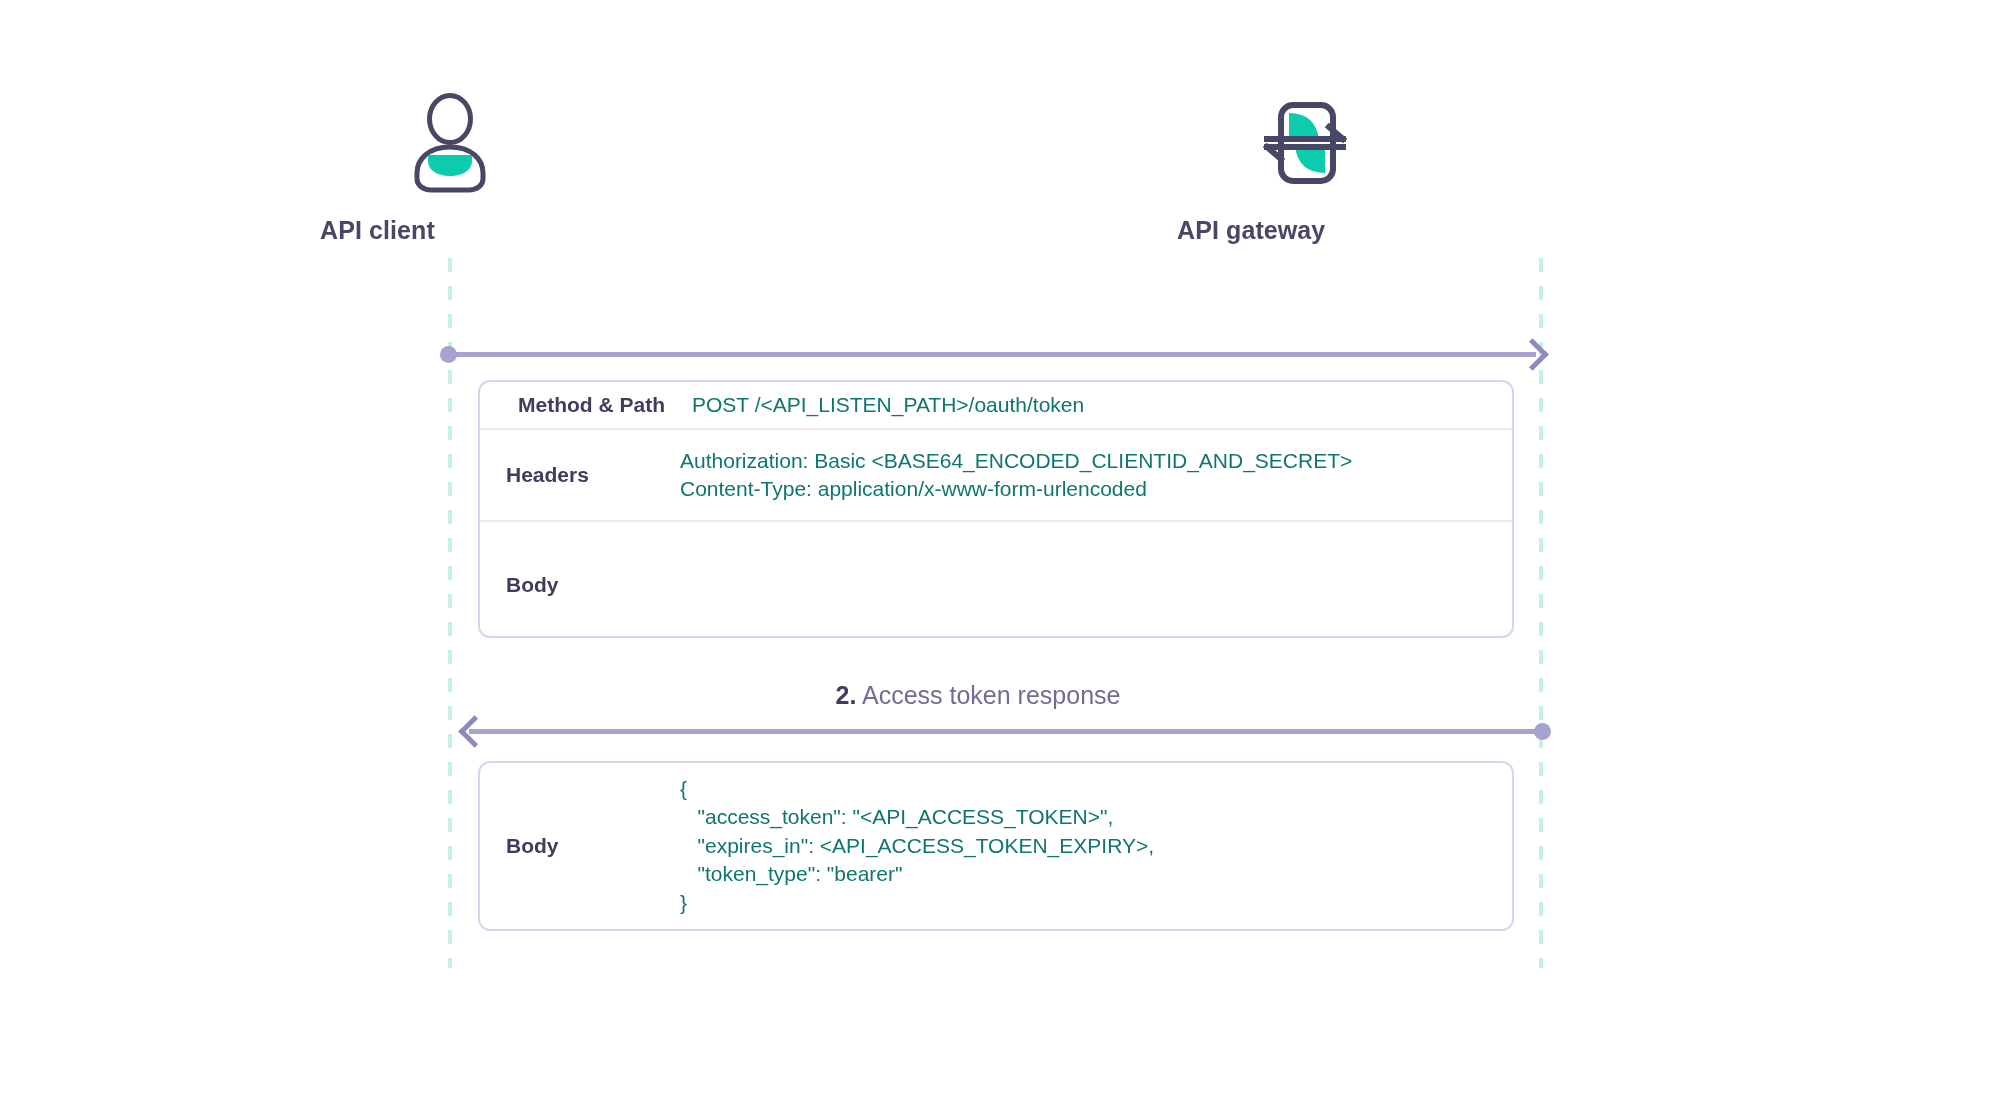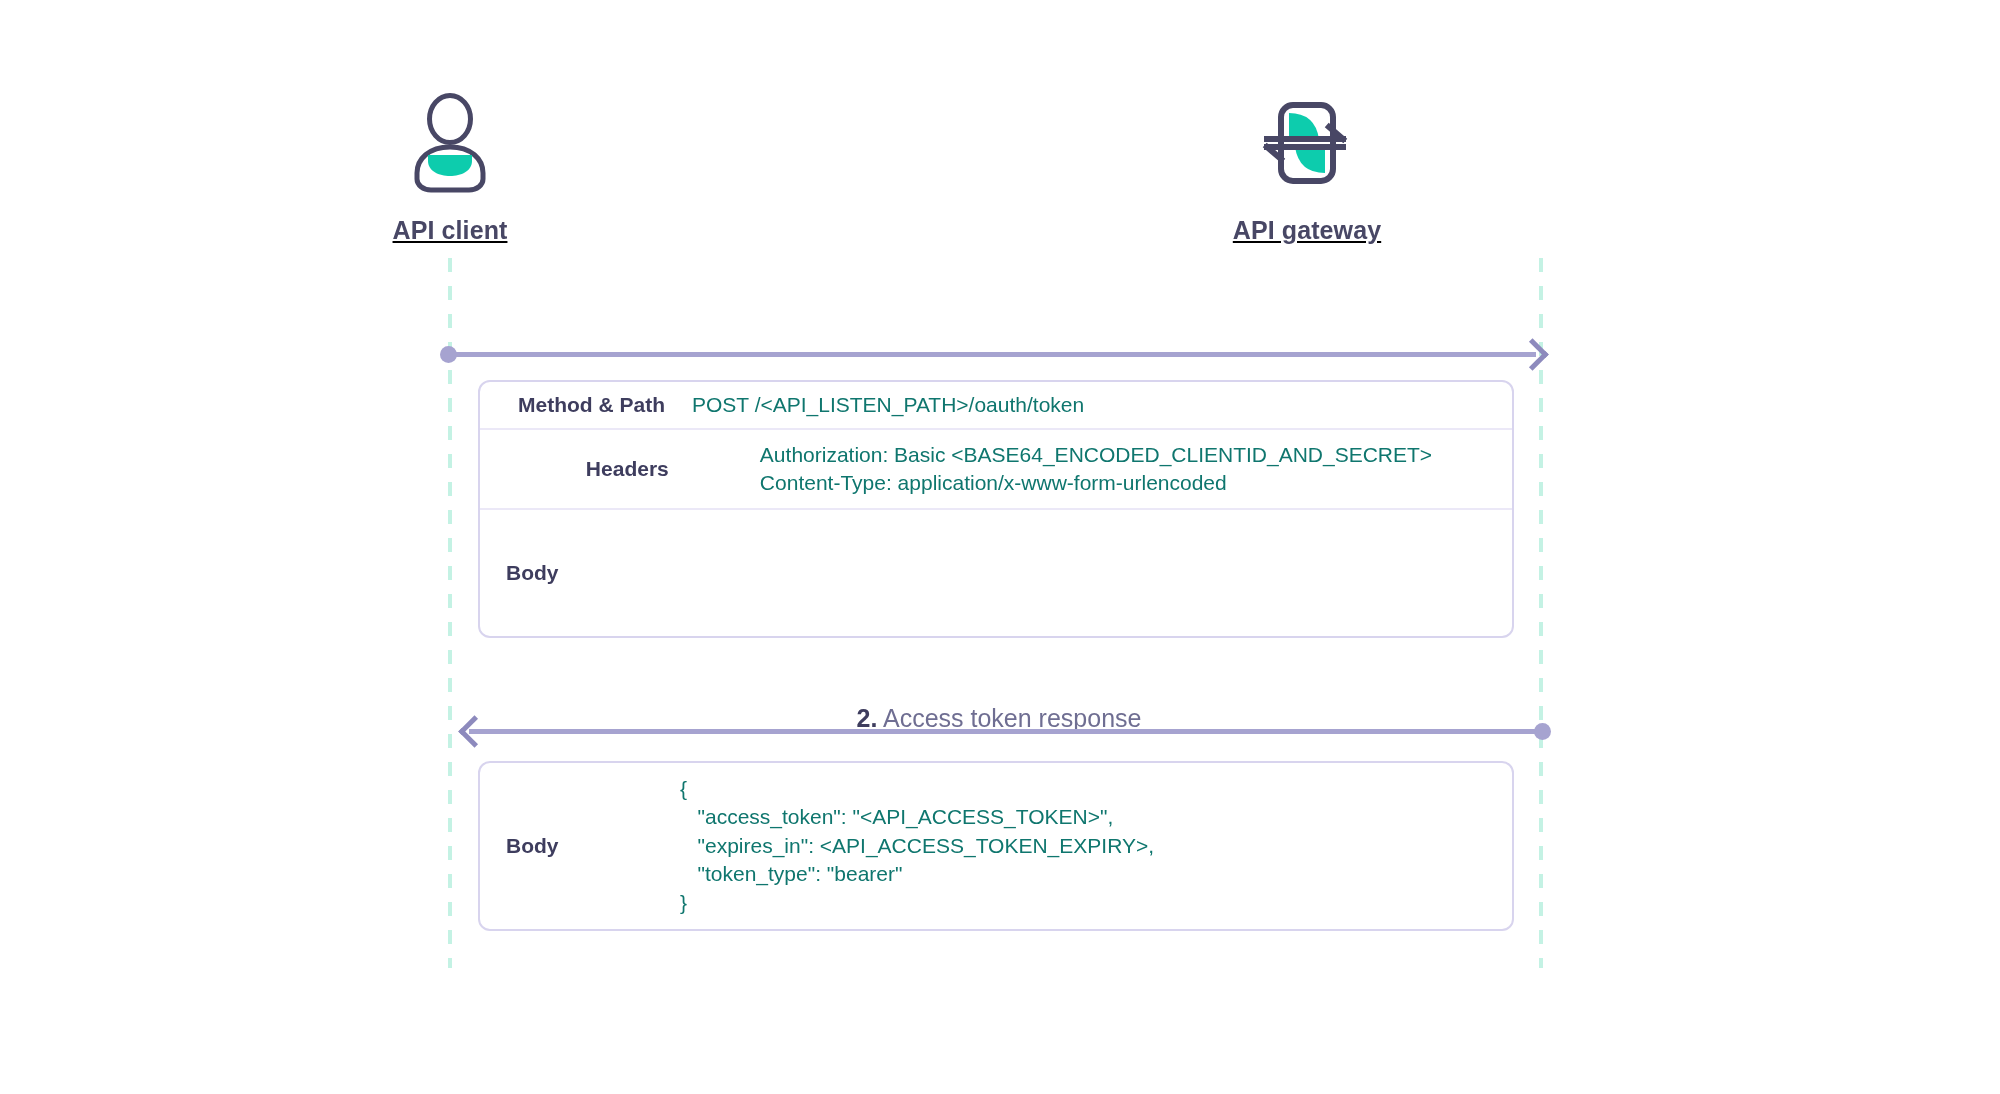--- a/index.html
+++ b/index.html
@@ -20,22 +20,20 @@
     left: 0;
     top: 0;
     width: 2000px;
     height: 1094px;
   }
 
   
   .actor {
     position: absolute;
     width: 260px;
-    text-align: center;
-    text-decoration: underline;
   }
   .actor-icon {
     height: 110px;
     display: flex;
     align-items: center;
     justify-content: center;
   }
   .actor-label {
     margin-top: 18px;
     font-size: 25px;
@@ -66,21 +64,21 @@
     text-align: center;
     font-size: 25px;
     color: #6f6e92;
     white-space: nowrap;
   }
   .message-label .num {
     font-weight: bold;
     color: #3e3d5e;
   }
   #label-1 { left: 444px; top: 304px; }
-  #label-2 { left: 449px; top: 681px; margin-top: 23px; }
+  #label-2 { left: 428px; top: 681px; }
 
   .msg-arrow {
     position: absolute;
     height: 24px;
   }
   .msg-line {
     position: absolute;
     top: 10px;
     height: 5px;
     background: #a6a3d0;
@@ -139,21 +137,21 @@
     font-weight: bold;
     color: #3e3d5e;
   }
   .row-value {
     font-size: 21px;
     color: #0f766e;
     line-height: 28.5px;
     white-space: pre;
   }
   .row-method  { height: 48px; padding-left: 12px; }
-  .row-headers { height: 80px; justify-content: center; }
+  .row-headers { height: 92px; }
   .row-body    { height: 126px; }
   .row-jsonbody{ height: 166px; }
 </style>
 </head>
 <body>
 
 <div id="diagram">
 
   <div class="actor" id="actor-client">
     <div class="actor-icon">

